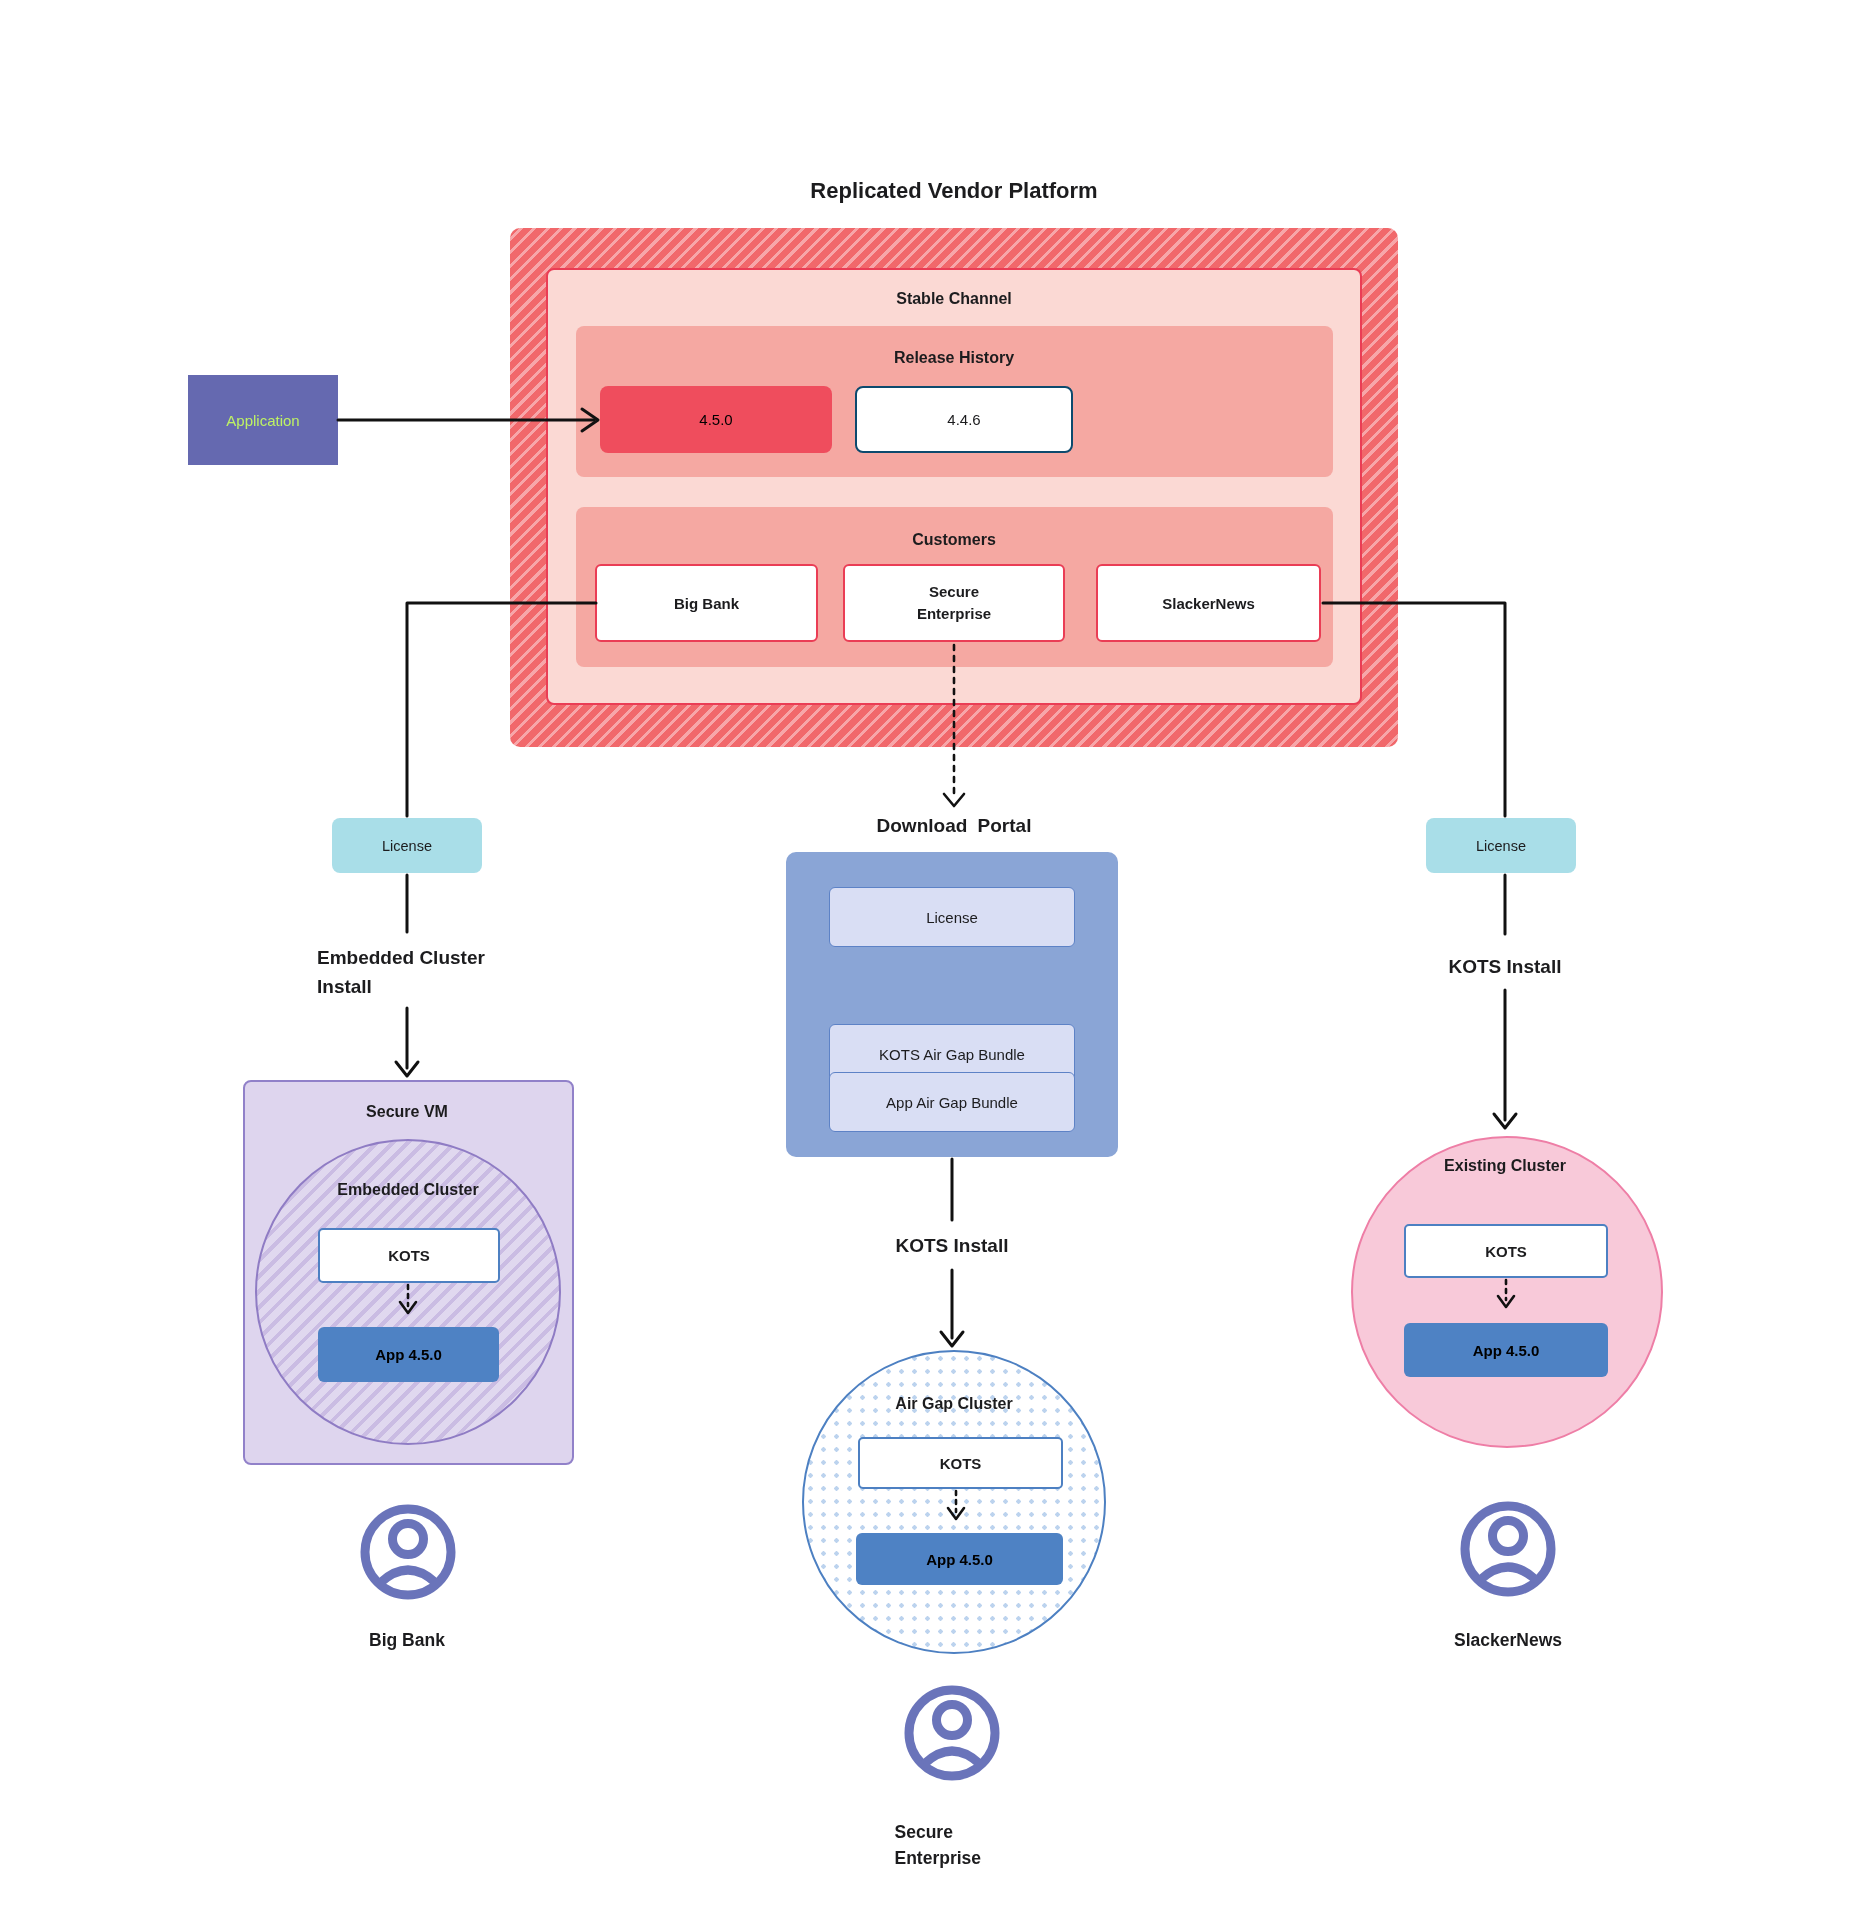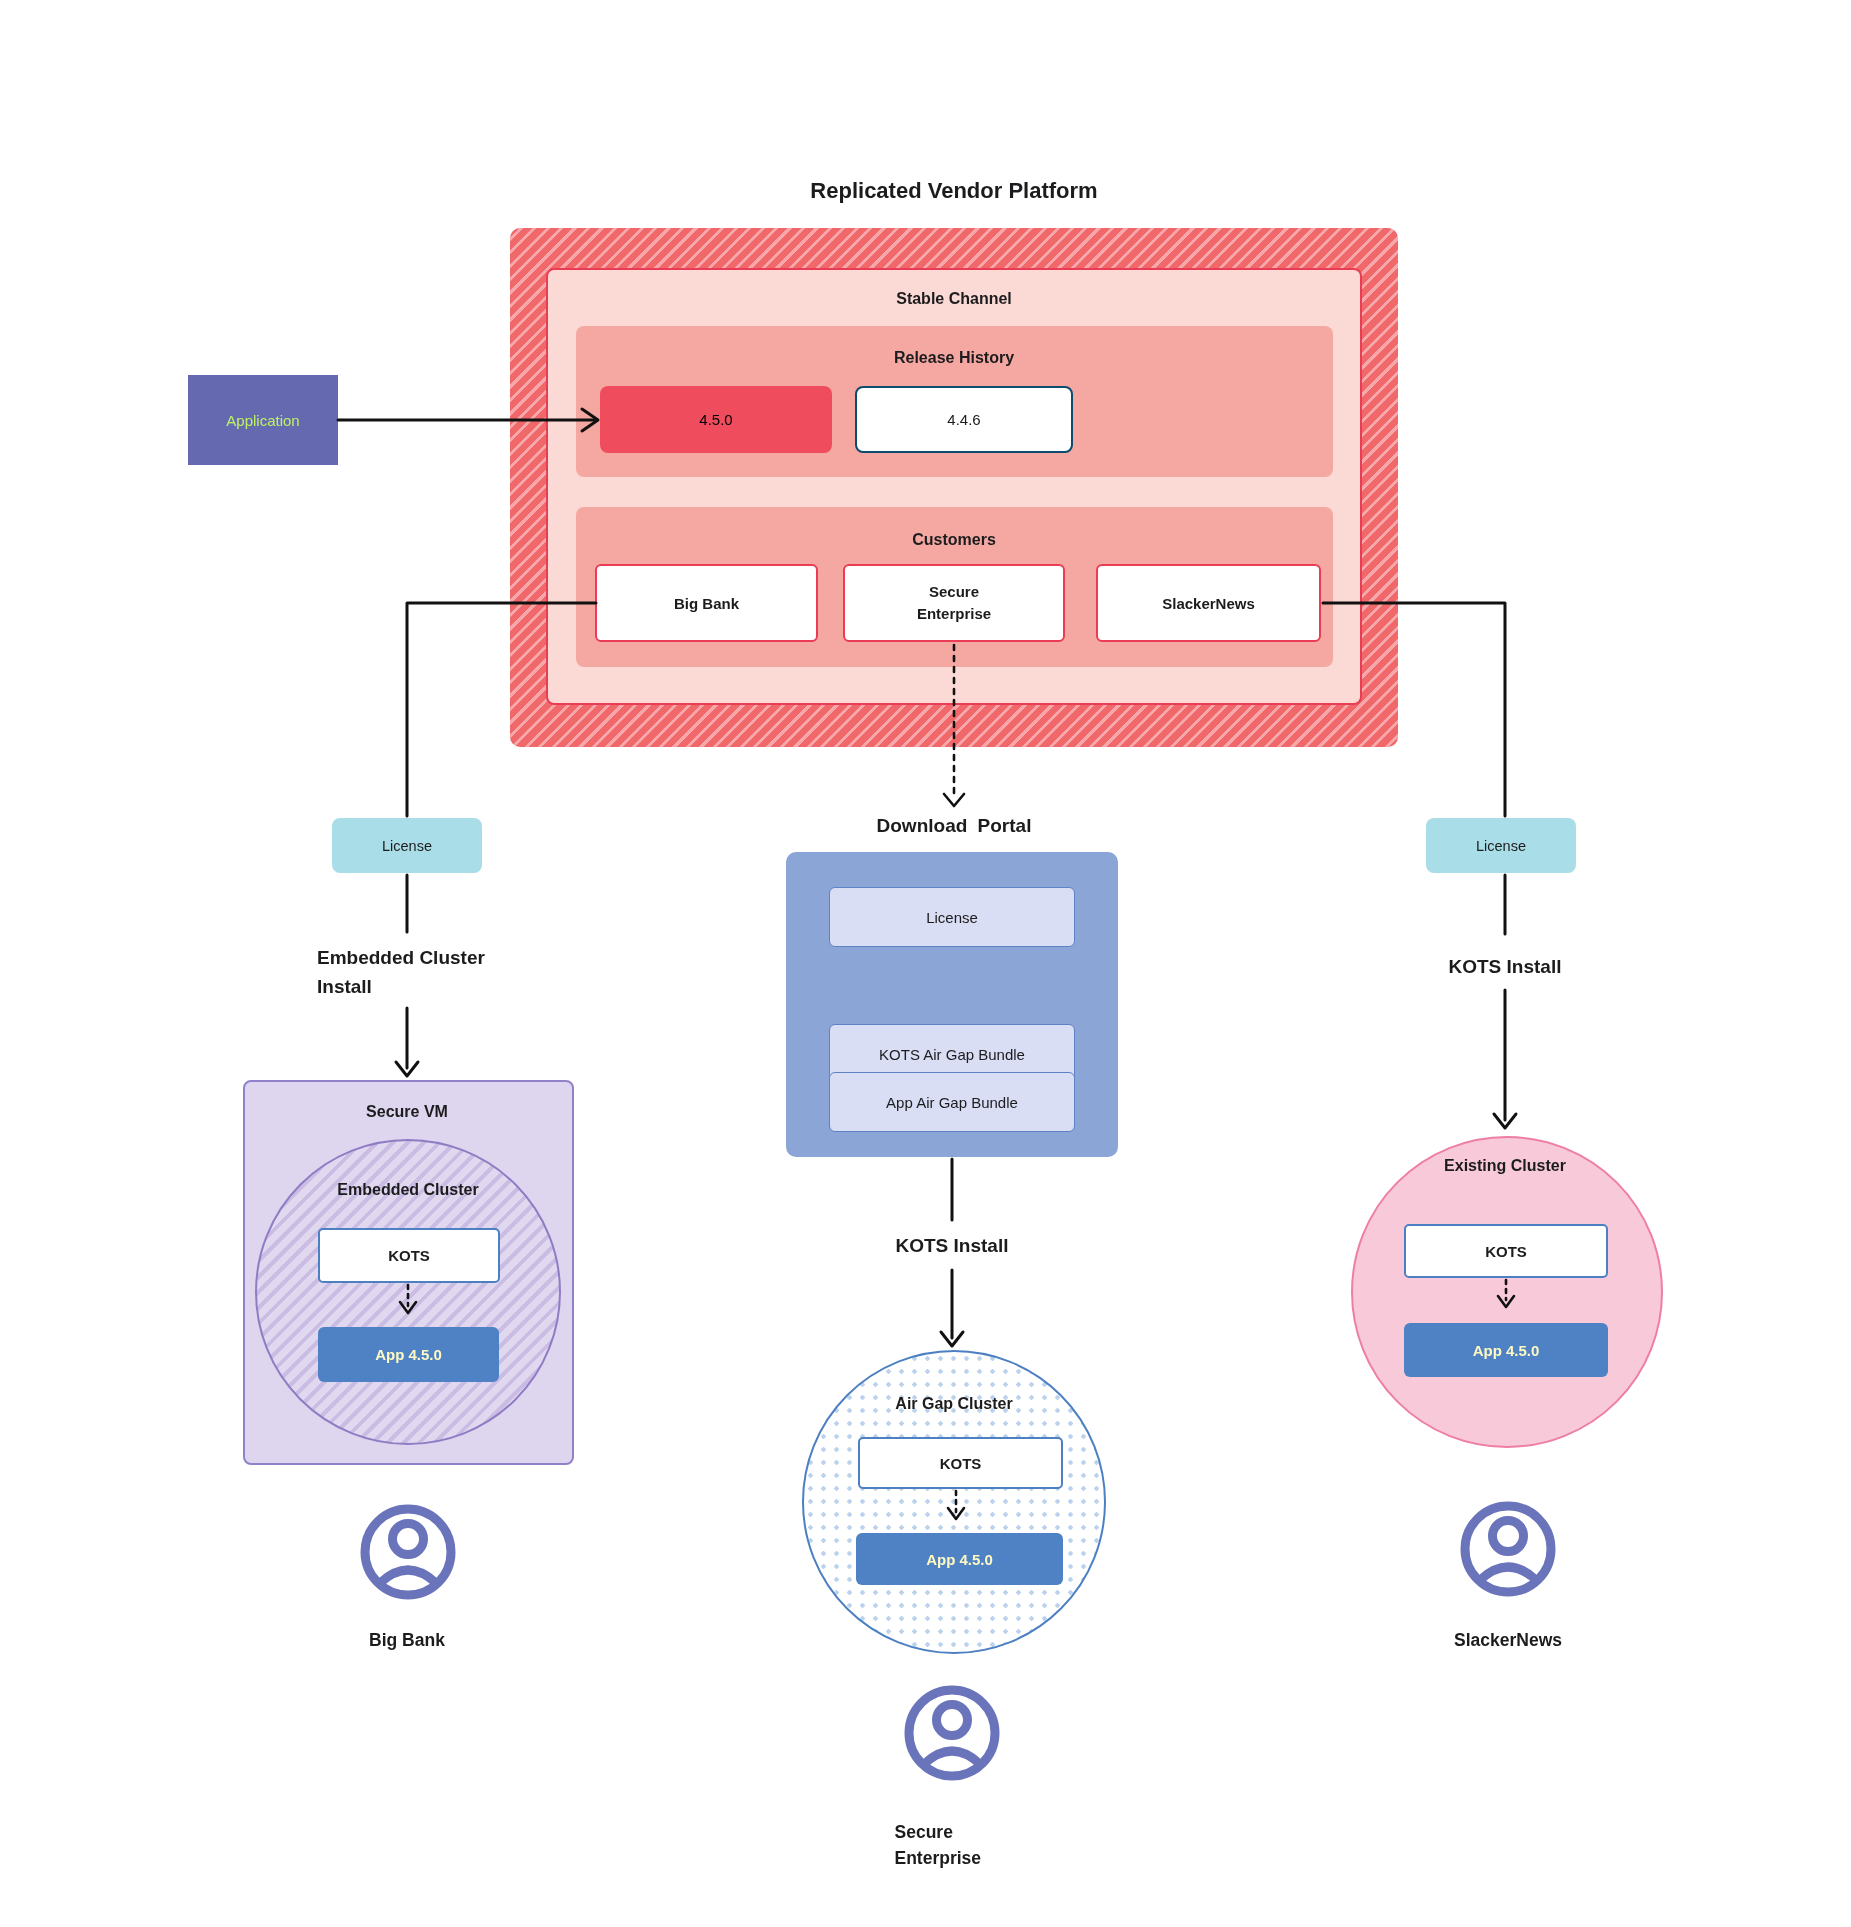--- a/index.html
+++ b/index.html
@@ -42,21 +42,21 @@
     background-color:#ffffff;background-image:radial-gradient(#bcd3ee 2px,transparent 2.4px);
     background-size:13px 13px;}
   .ec-circle{left:255px;top:1139px;width:306px;height:306px;border:2px solid #8f7cc4;
     background:repeating-linear-gradient(135deg,#e0d8ef 0 7px,#cabce3 7px 11px);}
   .existing{left:1351px;top:1136px;width:312px;height:312px;background:#f8c9d9;
     border:2px solid #ee7ea6;}
   .vm{left:243px;top:1080px;width:331px;height:385px;background:#ded5ee;
     border:2px solid #9181c9;border-radius:8px;}
   .kots-box{background:#fff;border:2px solid #4d80c2;border-radius:5px;
     font-size:15px;font-weight:600;}
-  .app-box{background:#4e82c4;color:#fef9c3;border-radius:6px;font-size:15px;font-weight:600;}
+  .app-box{background:#4e82c4;color:#000000;border-radius:6px;font-size:15px;font-weight:600;}
 
   svg.overlay{position:absolute;left:0;top:0;pointer-events:none;}
   .person{position:absolute;width:100px;height:100px;}
 </style>
 </head>
 <body>
 
 <div id="canvas">
 
   <div class="cl" style="left:954px;top:191px;font-size:22px;font-weight:600;">Replicated Vendor Platform</div>

